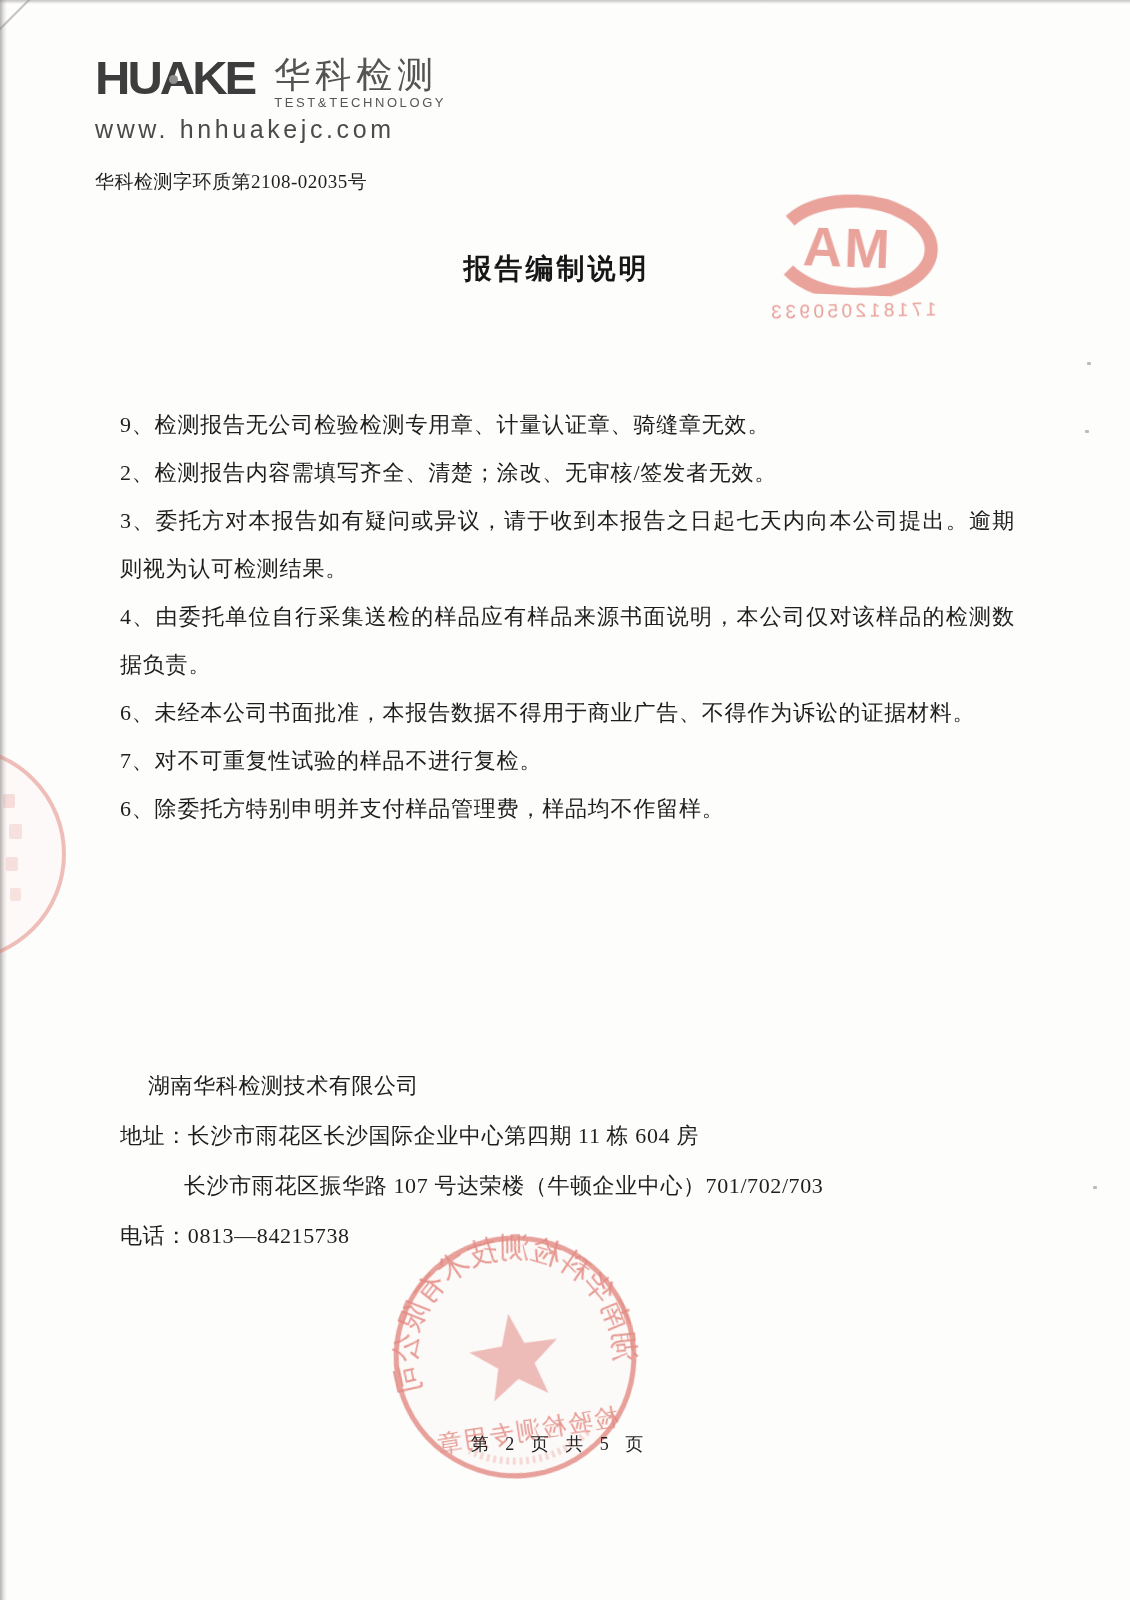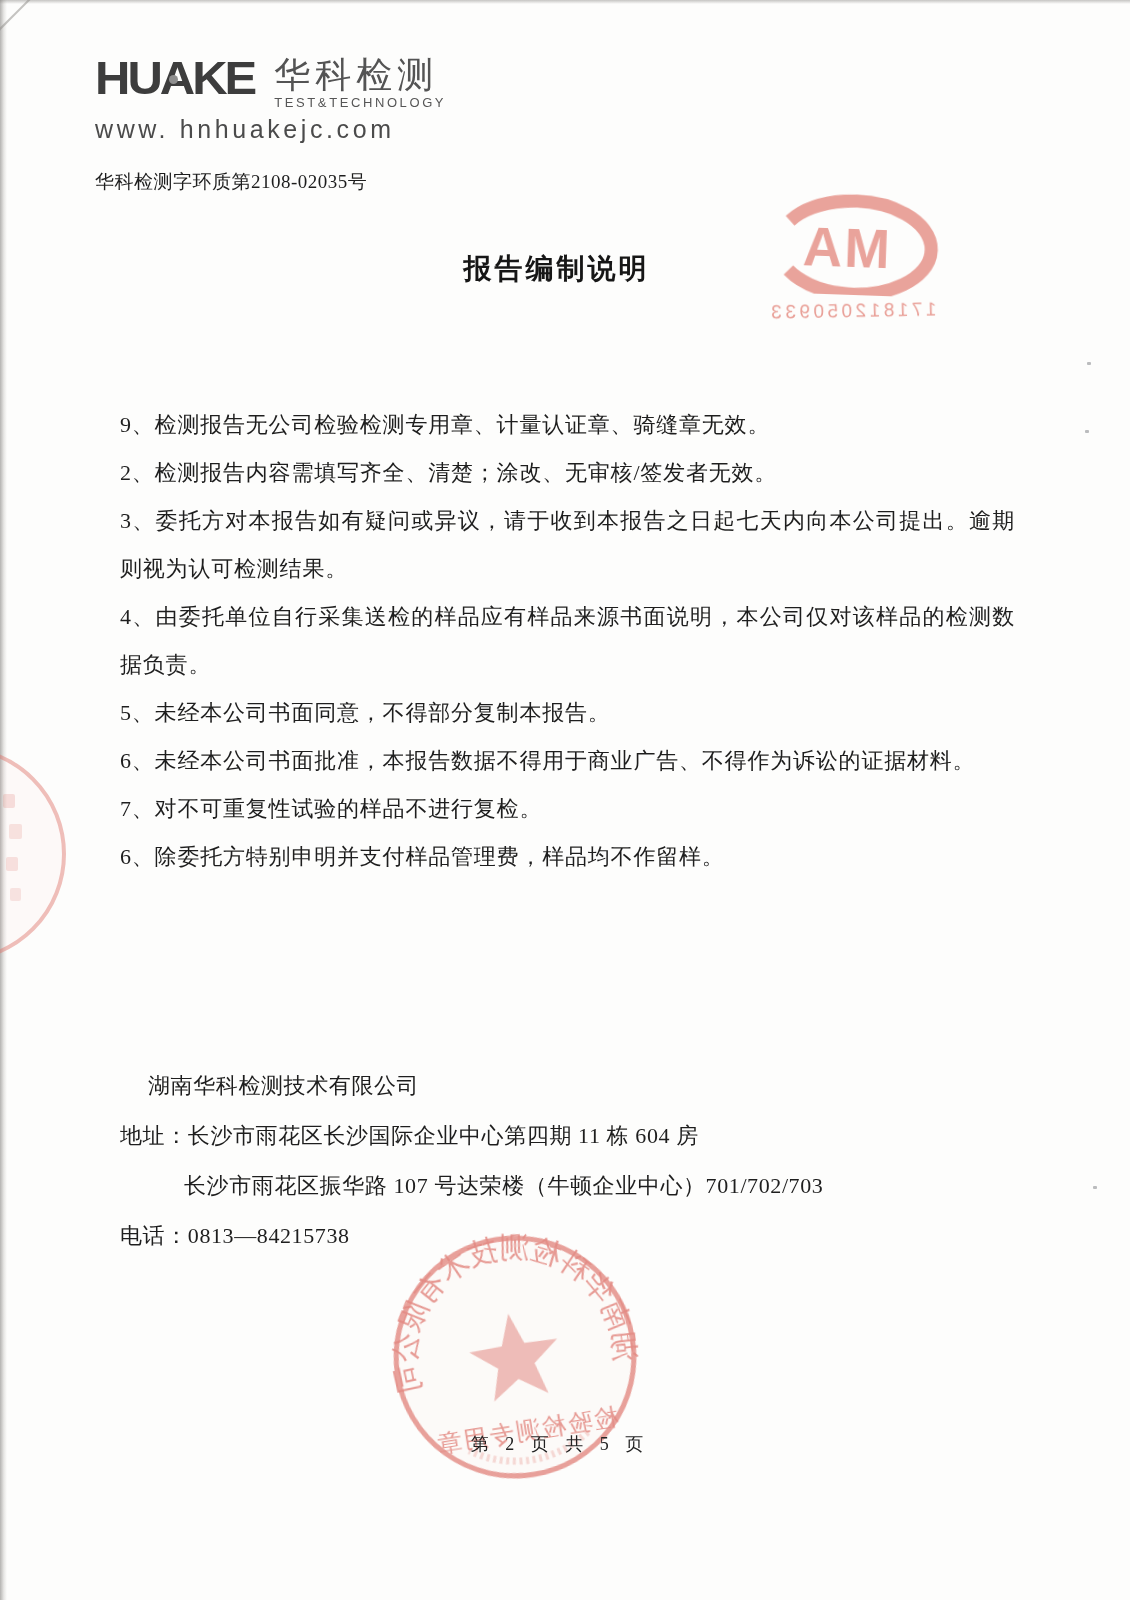--- a/index.html
+++ b/index.html
@@ -113,21 +113,20 @@
       <text x="94" y="72" text-anchor="middle" font-family="Liberation Sans, DejaVu Sans, sans-serif" font-weight="700" font-size="54" fill="#de6e62" fill-opacity=".8" letter-spacing="2">MA</text>
     </svg>
     <div class="cma-number">171812050933</div>
   </div>
 
   <main class="items">
     <p>9、检测报告无公司检验检测专用章、计量认证章、骑缝章无效。</p>
     <p>2、检测报告内容需填写齐全、清楚；涂改、无审核/签发者无效。</p>
     <p>3、委托方对本报告如有疑问或异议，请于收到本报告之日起七天内向本公司提出。逾期则视为认可检测结果。</p>
     <p>4、由委托单位自行采集送检的样品应有样品来源书面说明，本公司仅对该样品的检测数据负责。</p>
-    <p>5、未经本公司书面同意，不得部分复制本报告。</p>
     <p>6、未经本公司书面批准，本报告数据不得用于商业广告、不得作为诉讼的证据材料。</p>
     <p>7、对不可重复性试验的样品不进行复检。</p>
     <p>6、除委托方特别申明并支付样品管理费，样品均不作留样。</p>
   </main>
 
   <section class="company">
     <p class="co-name">湖南华科检测技术有限公司</p>
     <p>地址：长沙市雨花区长沙国际企业中心第四期 11 栋 604 房</p>
     <p class="addr2">长沙市雨花区振华路 107 号达荣楼（牛顿企业中心）701/702/703</p>
     <p>电话：0813—84215738</p>

